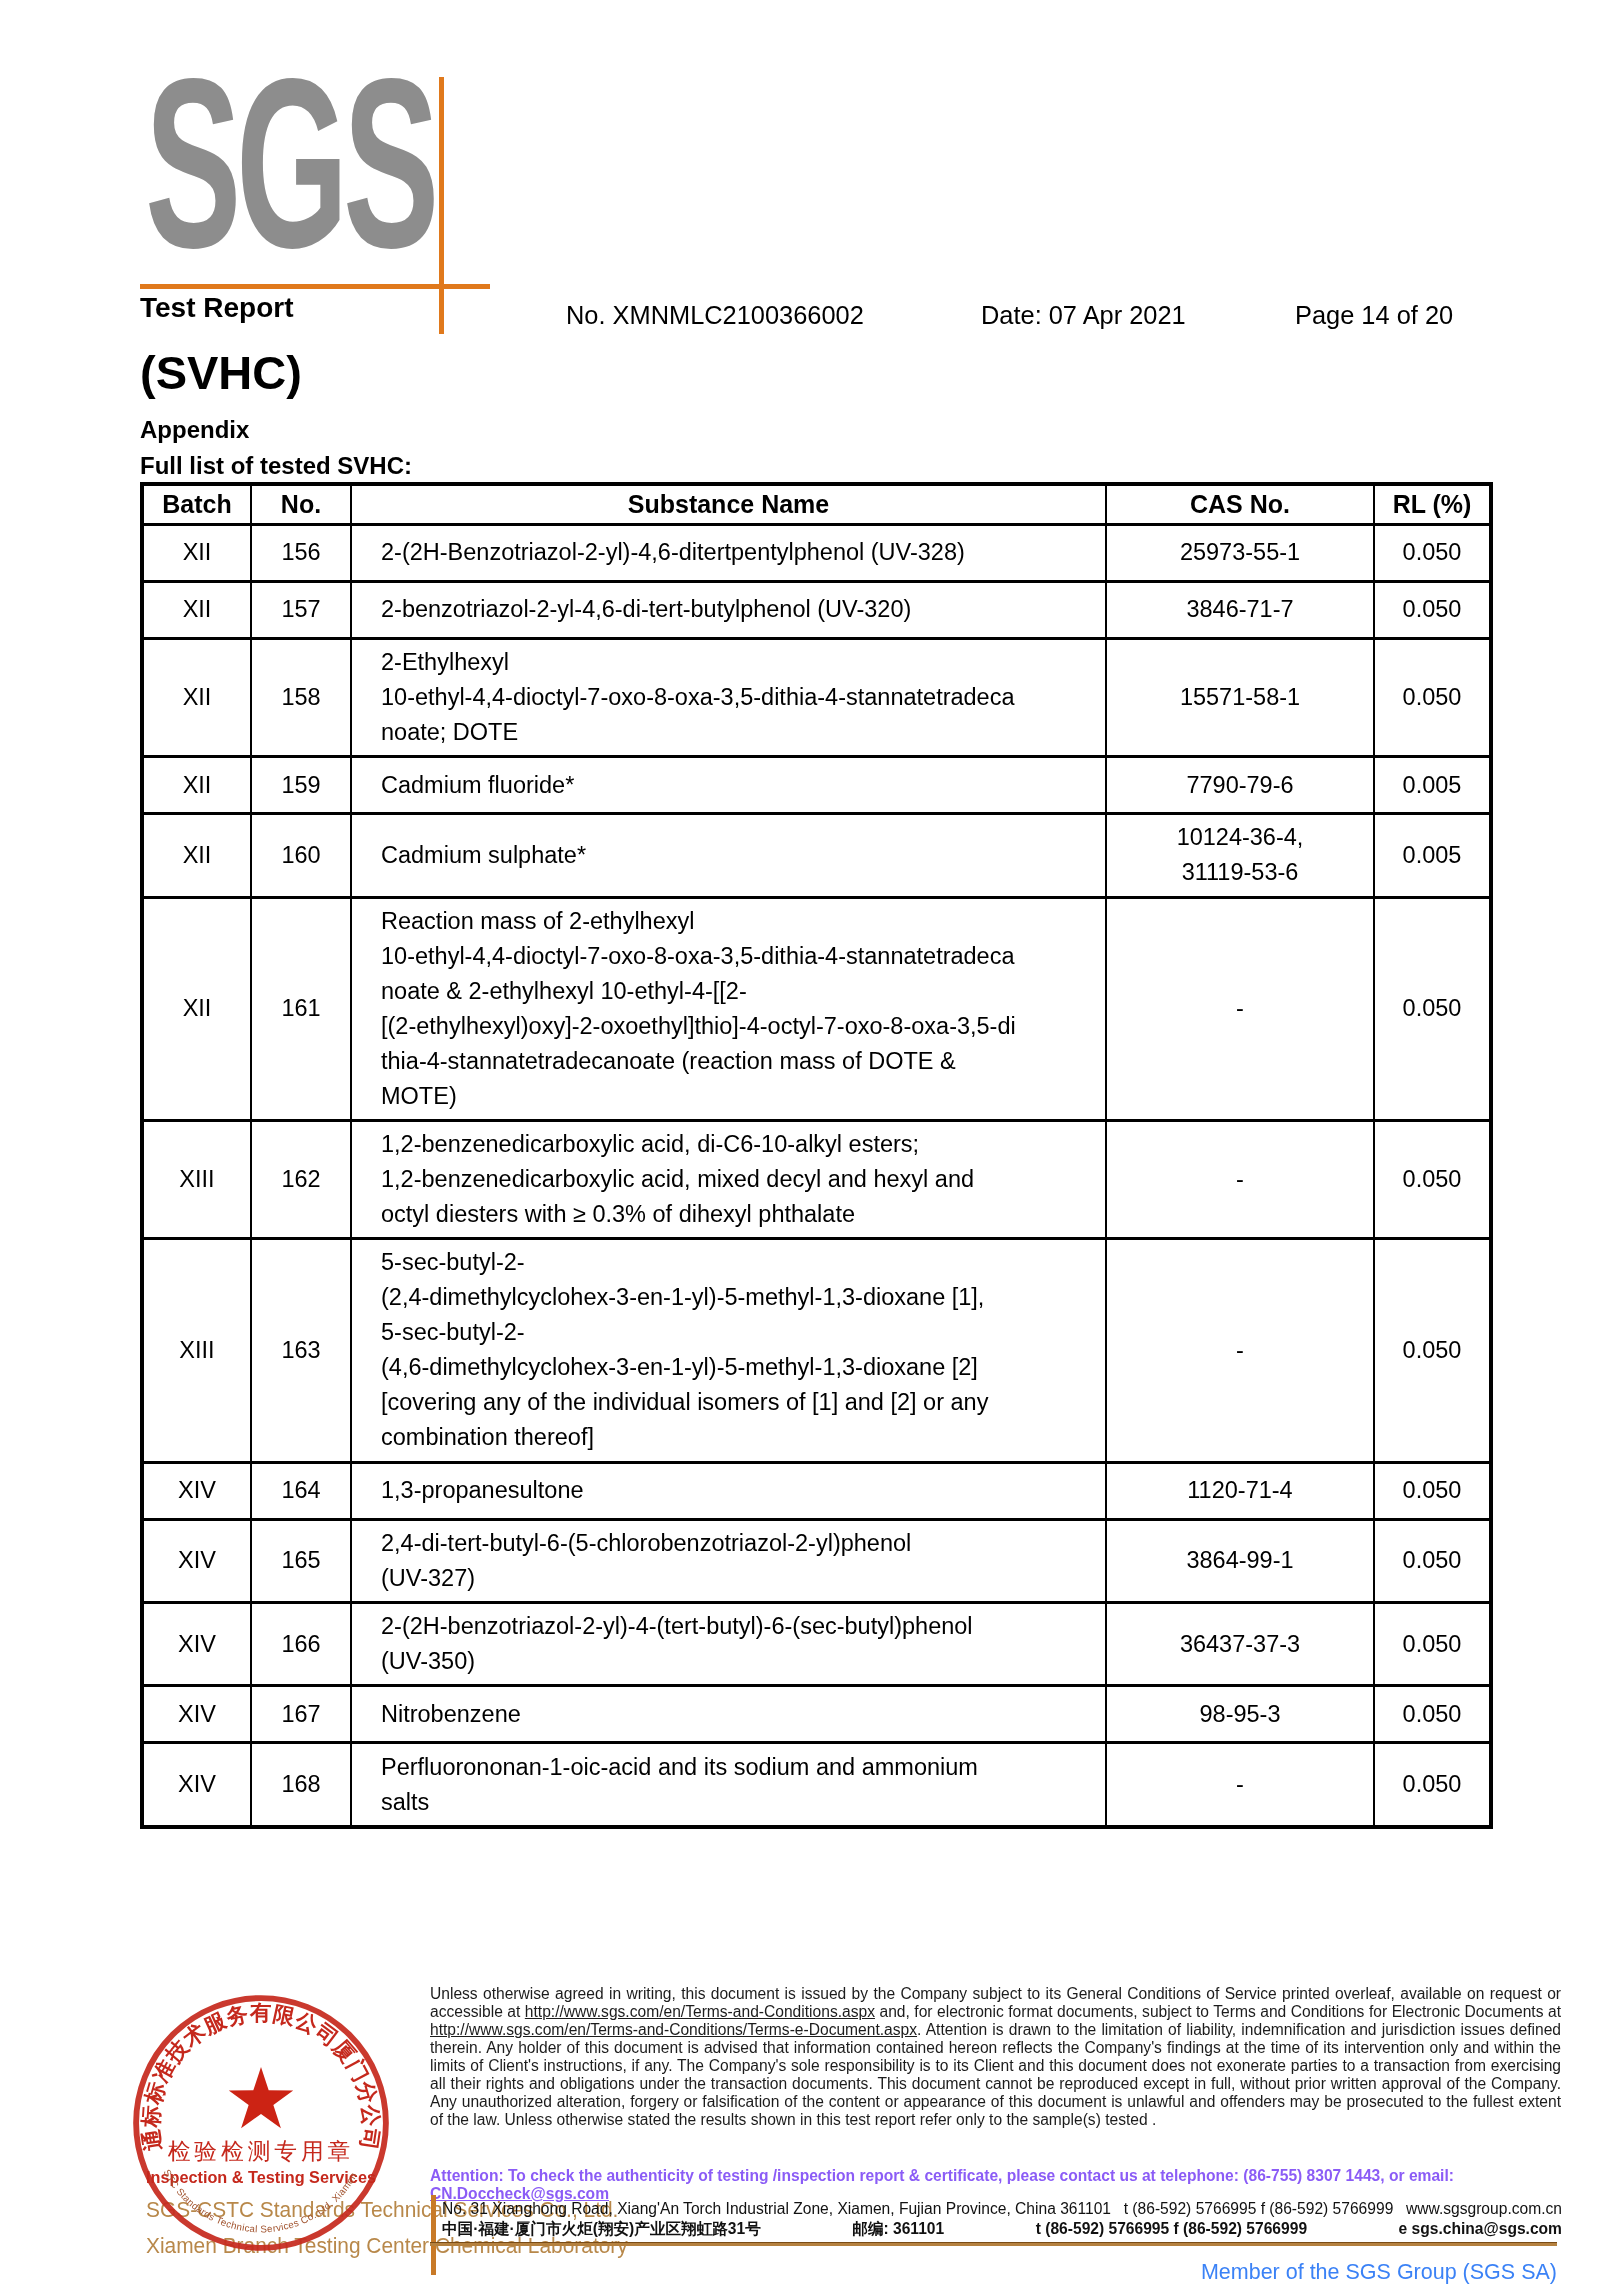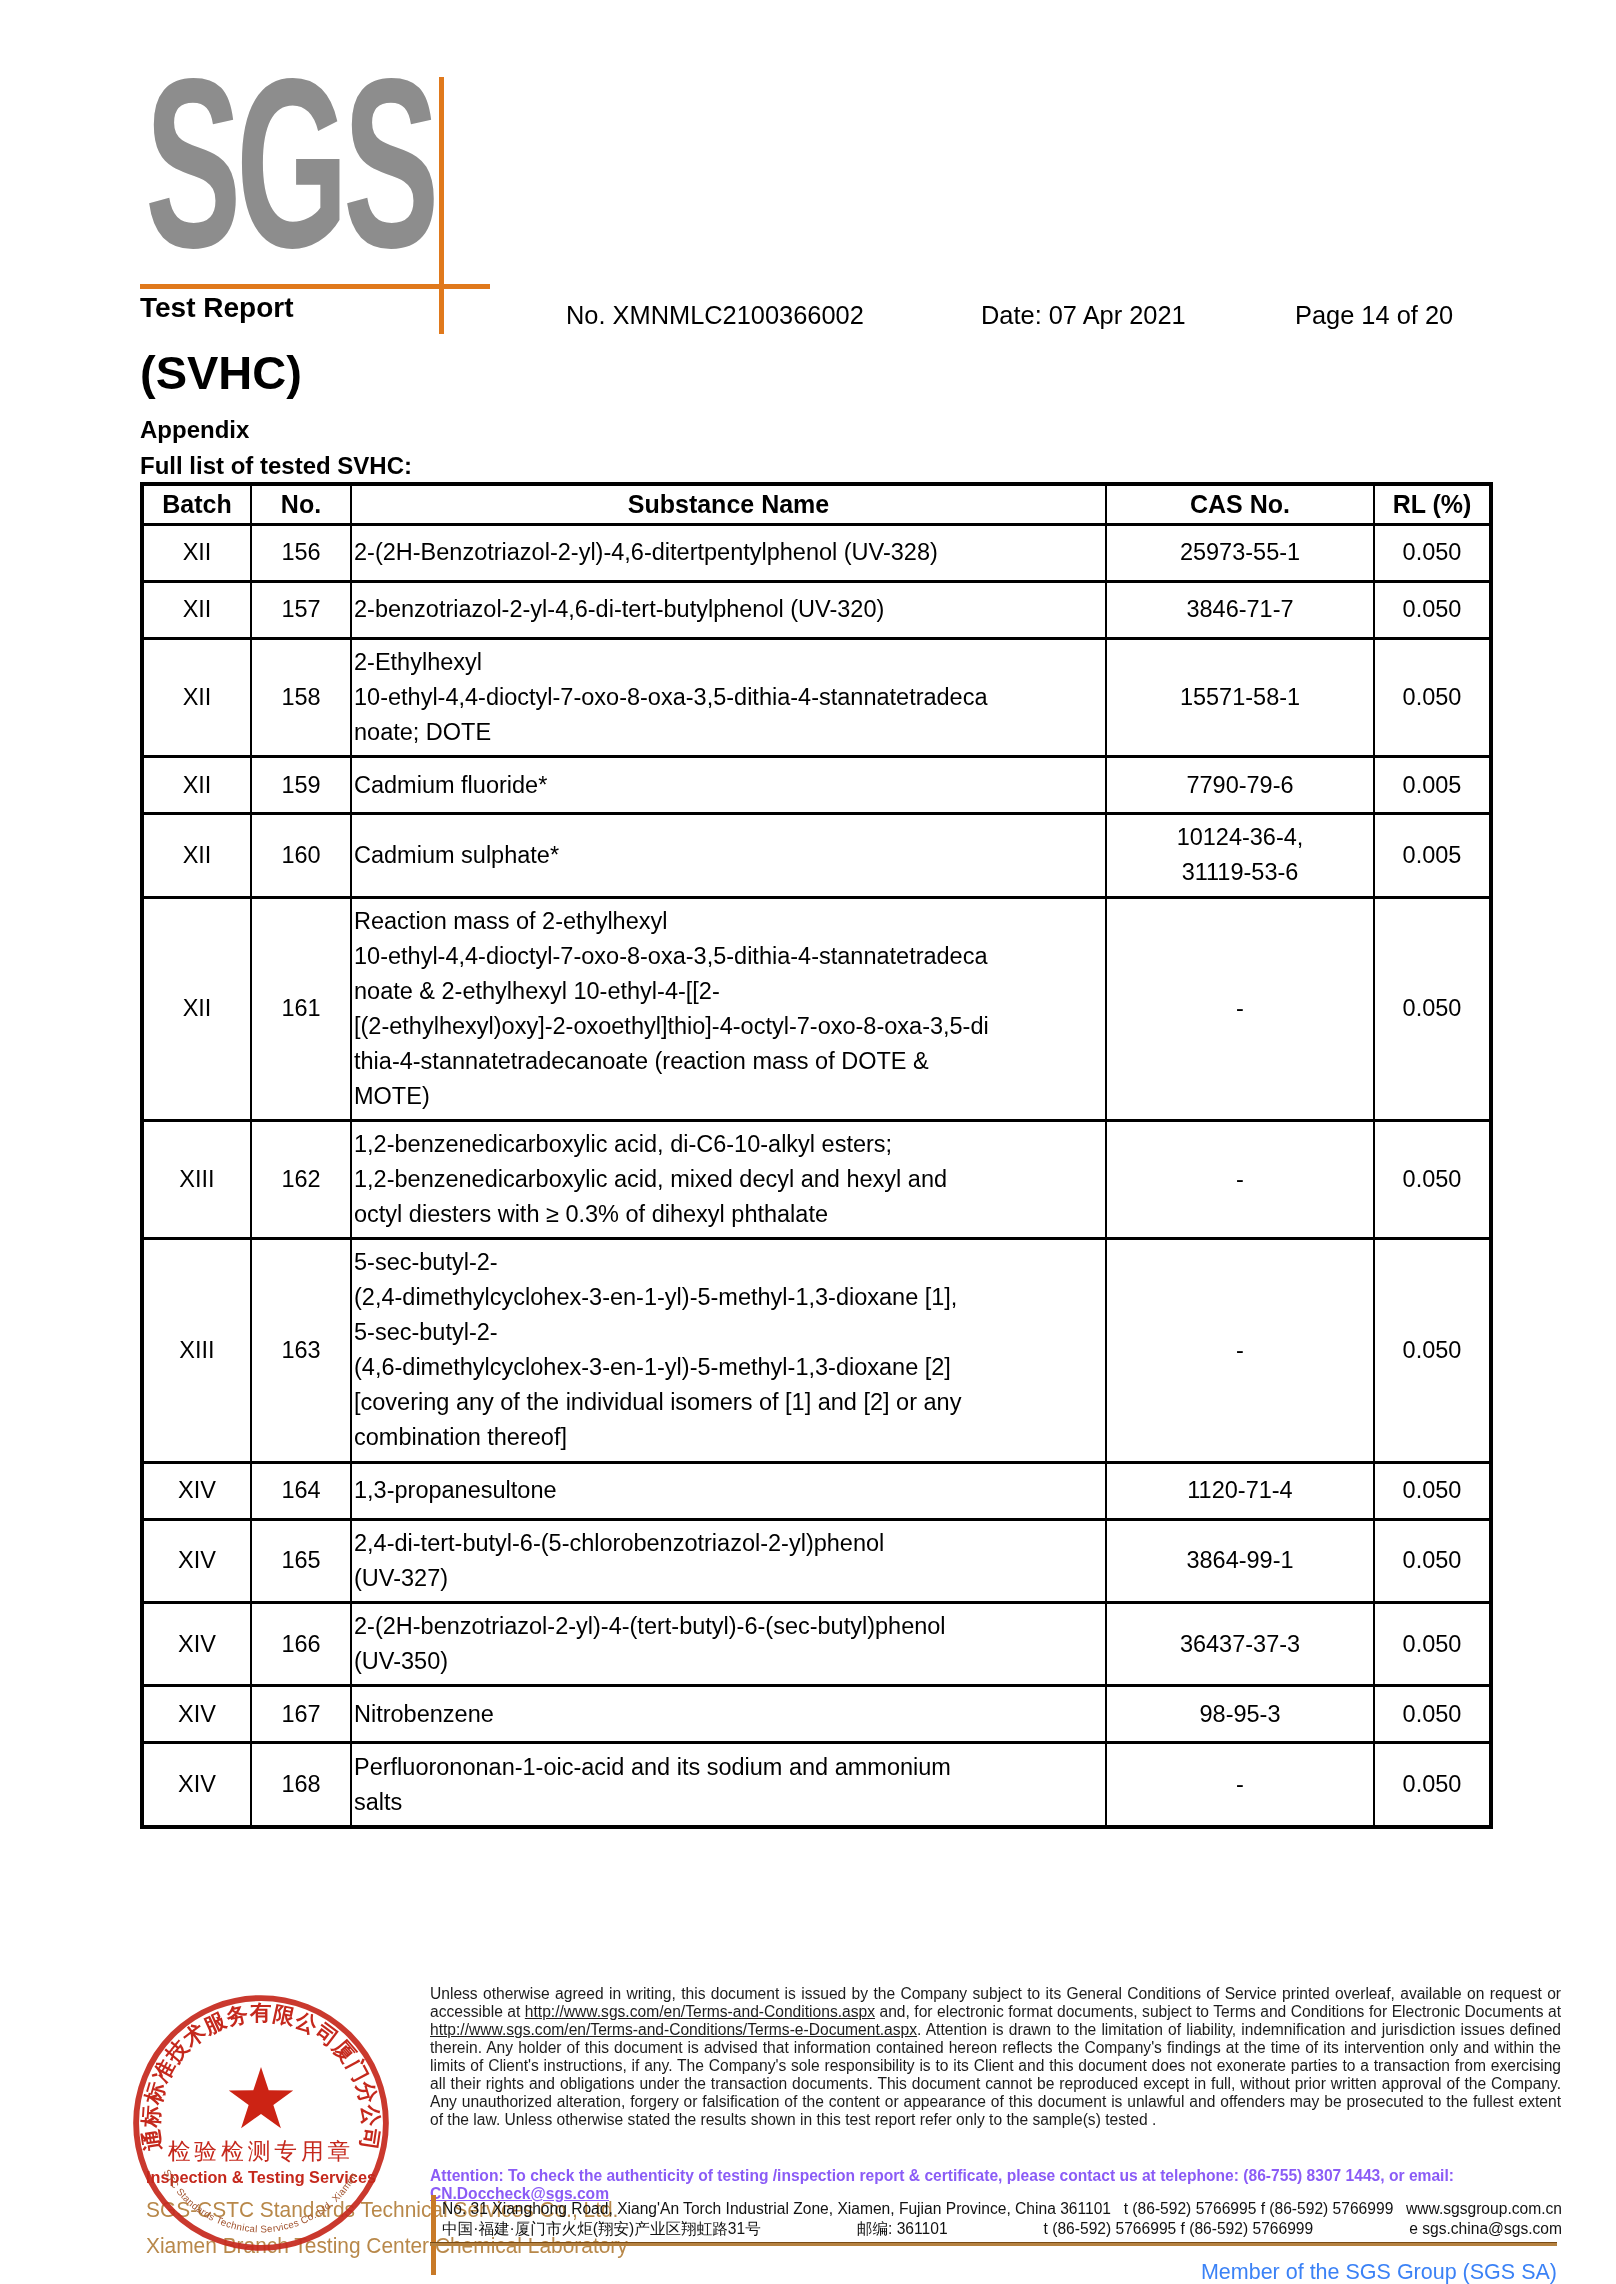--- a/index.html
+++ b/index.html
@@ -29,21 +29,21 @@
   th {
     border:2px solid #000; border-bottom:3.9px solid #000;
     font-size:25px; font-weight:bold; height:40px; padding:3.9px; text-align:center;
   }
   td {
     border:2px solid #000; border-top-width:3.3px; border-bottom-width:3.3px;
     font-size:23.5px; line-height:35px; height:57px; padding:5.2px 9px;
     vertical-align:middle;
   }
   .col-batch, .col-no, .col-cas, .col-rl { text-align:center; }
-  .col-substance { text-align:left; padding-left:2px; white-space:pre-line; }
+  .col-substance { text-align:left; padding-left:29px; white-space:pre-line; }
   .col-cas { white-space:pre-line; }
   
   .disclaimer {
     position:absolute; left:430px; top:1985px; width:1131px;
     font-size:15.6px; line-height:18px; text-align:justify; color:#1c1c1c;
   }
   .disclaimer .u { text-decoration:underline; }
   .attention {
     position:absolute; left:430px; top:2167px; width:1131px;
     font-size:15.6px; line-height:18px; font-weight:bold; color:#8b5cf6;
@@ -237,21 +237,21 @@
     </text>
   </svg>
 
   <div class="footer-vbar"></div>
   <div class="addr-block">
     <div class="addr-line">
       <span>No. 31 Xianghong Road, Xiang'An Torch Industrial Zone, Xiamen, Fujian Province, China  361101</span>
       <span>t (86-592) 5766995  f (86-592) 5766999</span>
       <span>www.sgsgroup.com.cn</span>
     </div>
-    <div class="addr-line" style="font-weight:normal;">
+    <div class="addr-line" style="font-weight:bold;">
       <span>中国·福建·厦门市火炬(翔安)产业区翔虹路31号</span>
       <span>邮编: 361101</span>
       <span>t (86-592) 5766995  f (86-592) 5766999</span>
       <span>e  sgs.china@sgs.com</span>
     </div>
   </div>
 
   <div class="gold-rule"></div>
   <div class="member">Member of the SGS Group (SGS SA)</div>
 

